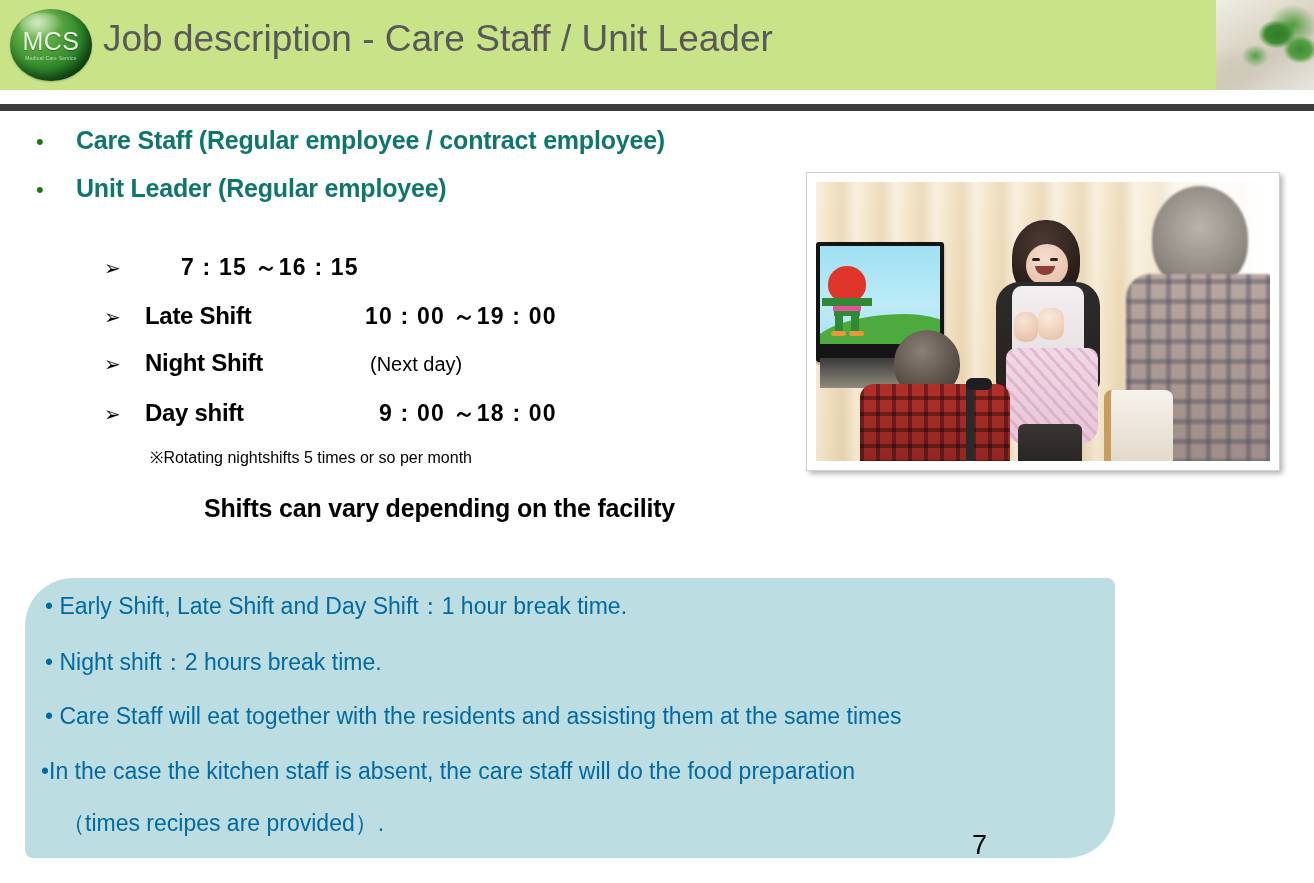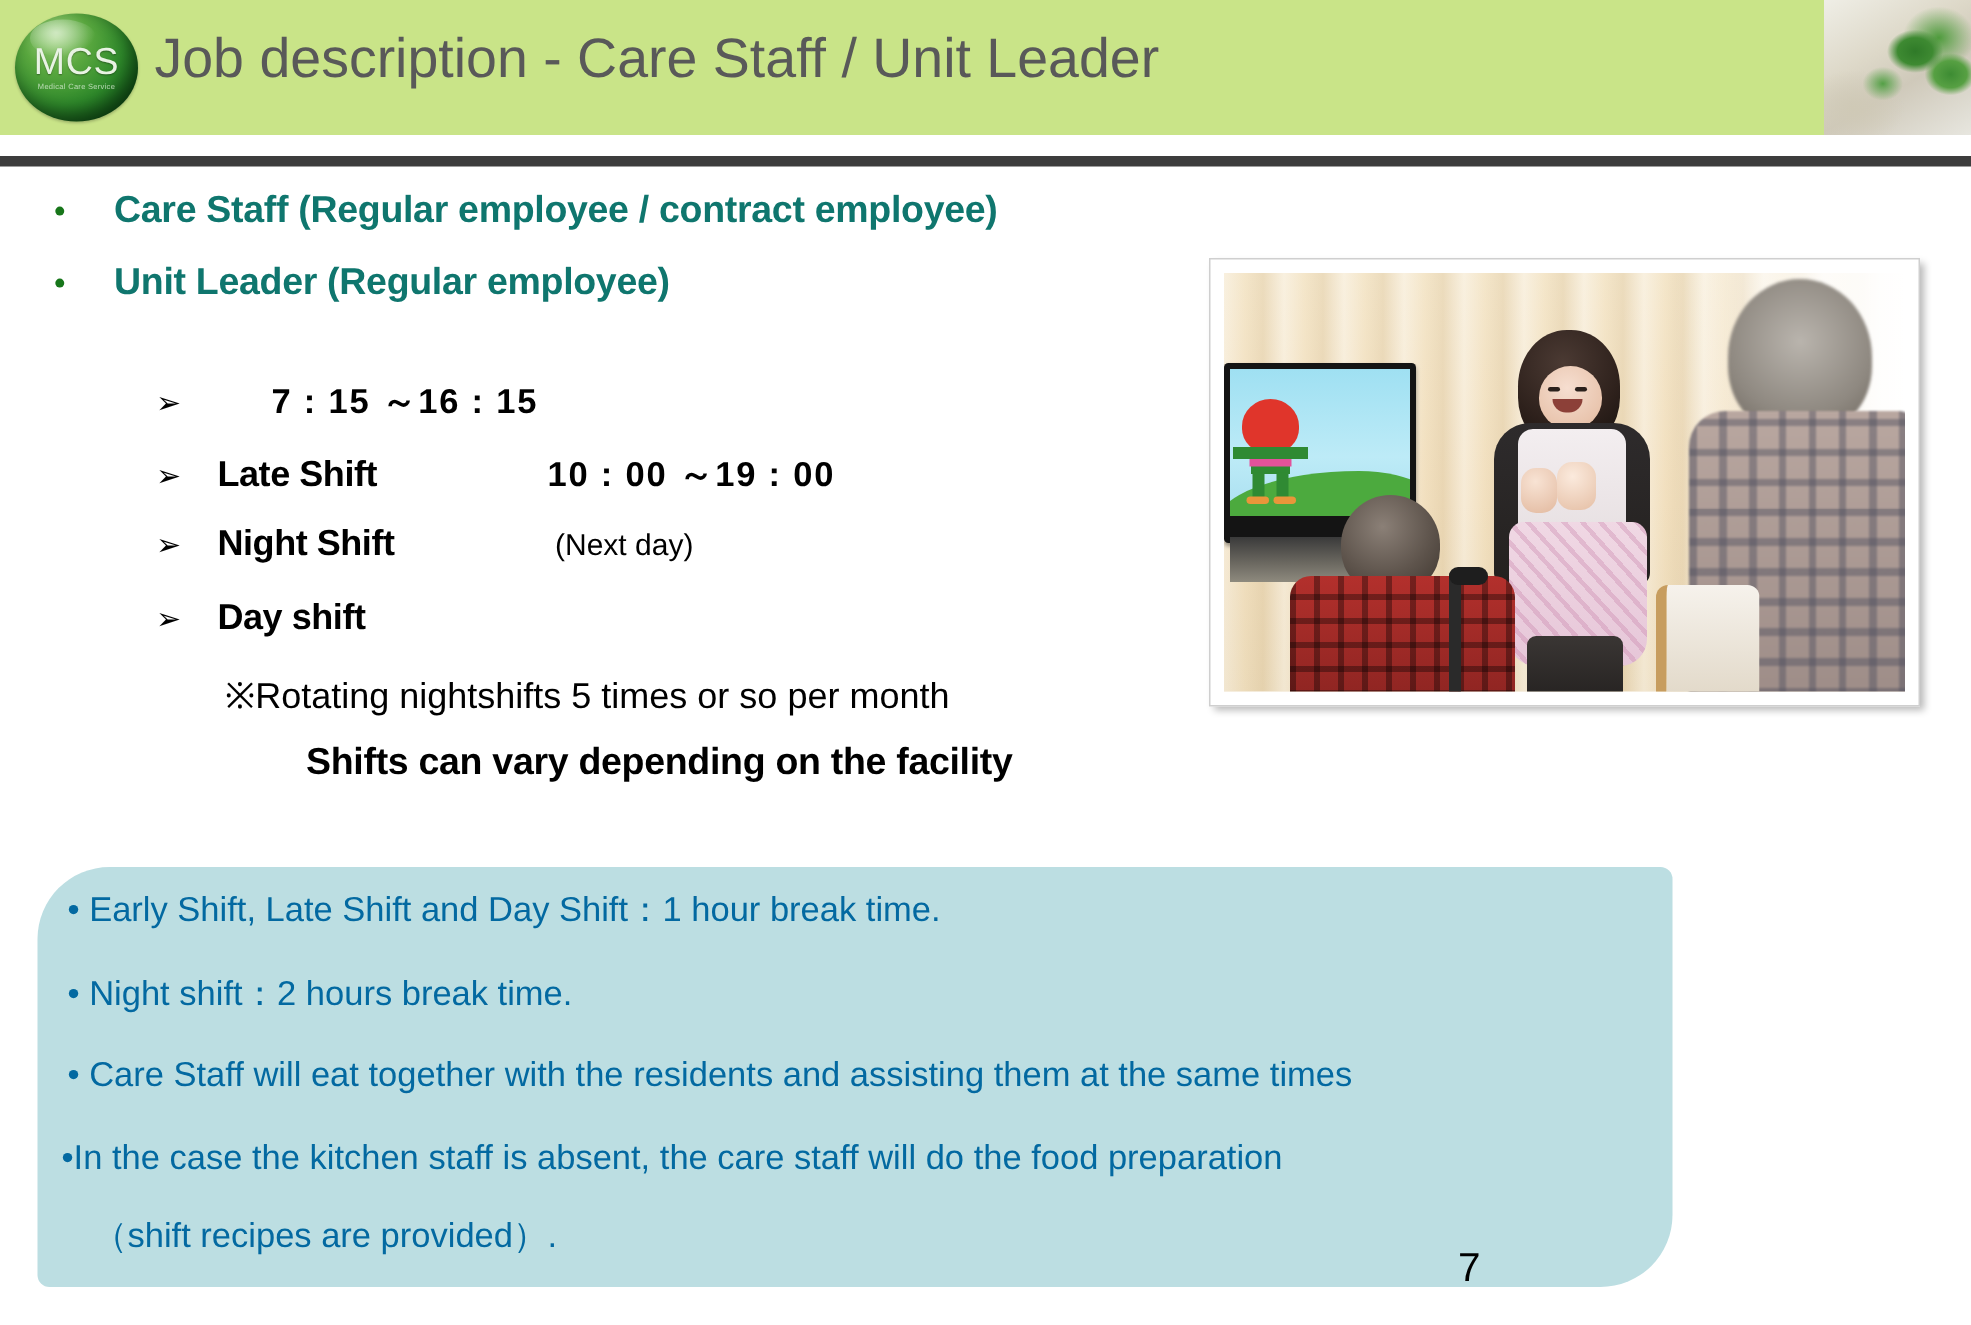--- a/index.html
+++ b/index.html
@@ -165,21 +165,21 @@
   #shift-row-0 { top: 252px; }
   #shift-row-1 { top: 301px; }
   #shift-row-2 { top: 349px; }
   #shift-row-3 { top: 398px; }
 
   #note-rotating {
     position: absolute;
     left: 150px; top: 446px;
     color: #000;
     font-family: "Liberation Sans", sans-serif;
-    font-size: 24px;
+    font-size: 16px;
     font-weight: normal;
     white-space: nowrap;
   }
   #note-vary {
     position: absolute;
     left: 204px; top: 494px;
     color: #000;
     font-family: "Liberation Sans", sans-serif;
     font-size: 25px;
     font-weight: bold;
@@ -426,20 +426,21 @@
   <span class="shift-note"></span>
 </div>
 <div class="shift-row" id="shift-row-2">
   <span class="shift-arrow">➢</span>
   <span class="shift-name" style="width:218px">Night Shift</span>
   <span class="shift-note">(Next day)</span>
 </div>
 <div class="shift-row" id="shift-row-3">
   <span class="shift-arrow">➢</span>
   <span class="shift-name" style="width:218px">Day shift</span>
+  <span class="shift-time" style="margin-left:16px">9 : 00 ～18 : 00</span>
   <span class="shift-note"></span>
 </div>
 
 <div id="note-rotating">※Rotating nightshifts 5 times or so per month</div>
 <div id="note-vary">Shifts can vary depending on the facility</div>
 
 <div id="photo-frame">
   <div id="photo-inner">
     <div class="curtain"></div>
     <div class="window-light"></div>
@@ -477,15 +478,15 @@
     <div class="wheelchair-bar"></div>
     <div class="wheelchair-handle"></div>
   </div>
 </div>
 
 <div id="teal-box"></div>
 <div class="teal-line" id="teal-line-0">• Early Shift, Late Shift and Day Shift：1 hour break time.</div>
 <div class="teal-line" id="teal-line-1">• Night shift：2 hours break time.</div>
 <div class="teal-line" id="teal-line-2">• Care Staff will eat together with the residents and assisting them at the same times</div>
 <div class="teal-line" id="teal-line-3">•In the case the kitchen staff  is absent, the care staff will do the  food  preparation</div>
-<div class="teal-line" id="teal-line-4">（shift recipes are provided）.</div>
+<div class="teal-line" id="teal-line-4">（times recipes are provided）.</div>
 
 <div id="page-number">7</div>
 
 </body></html>

